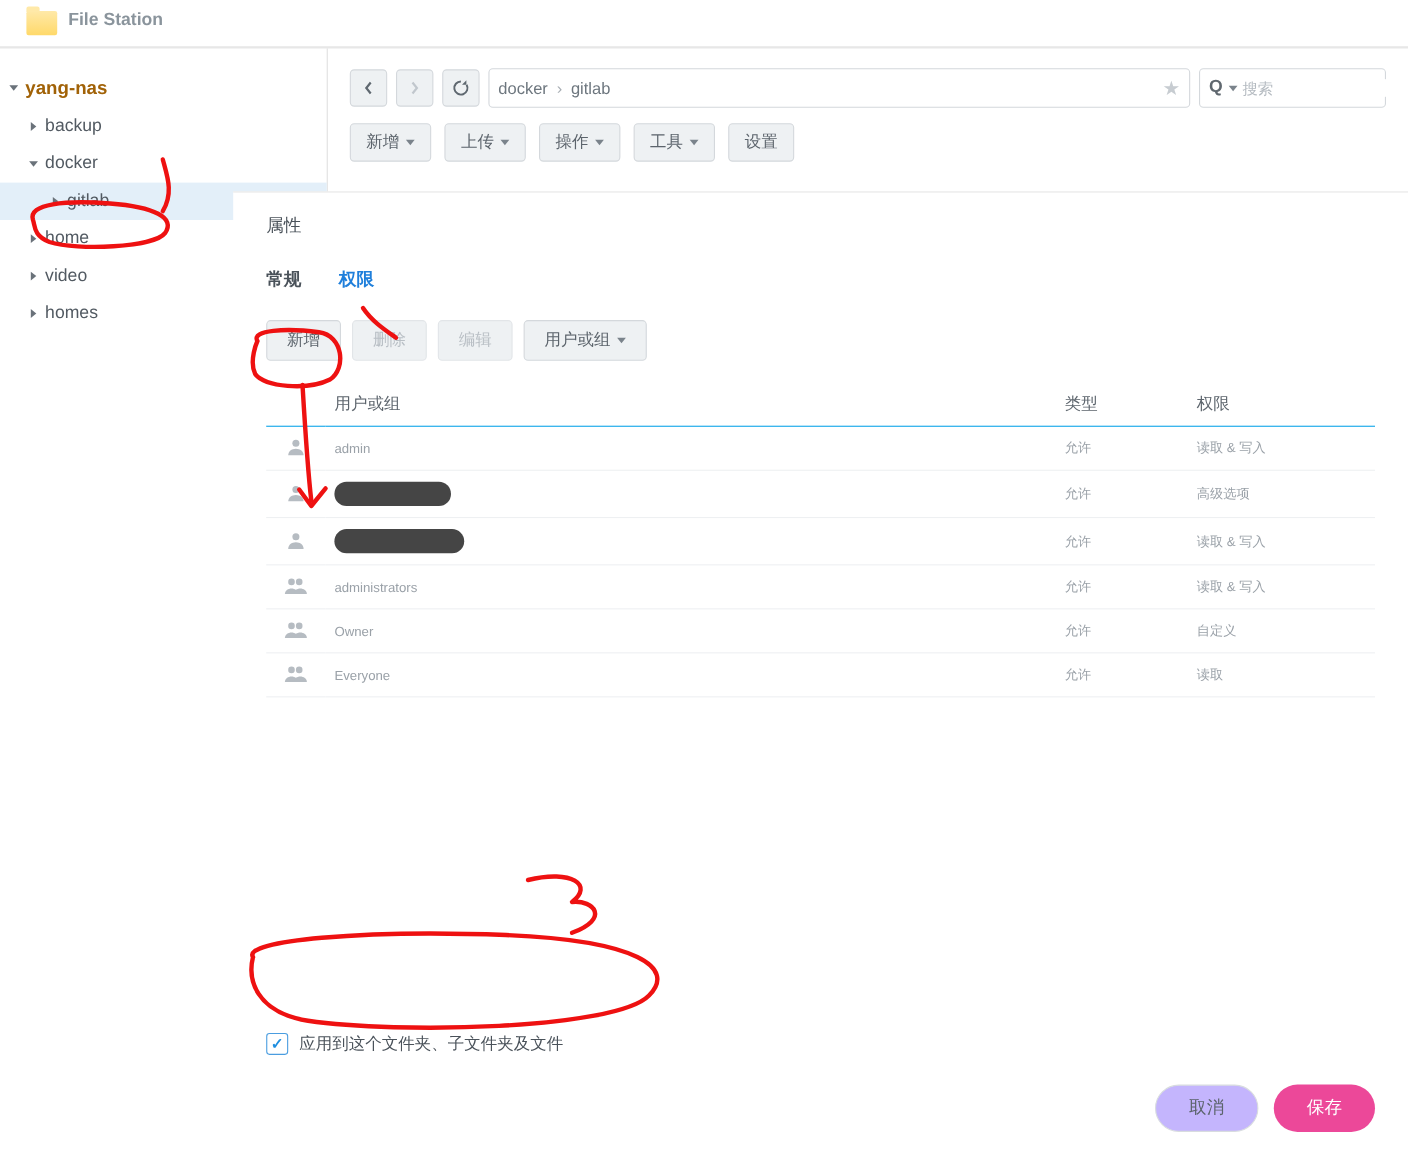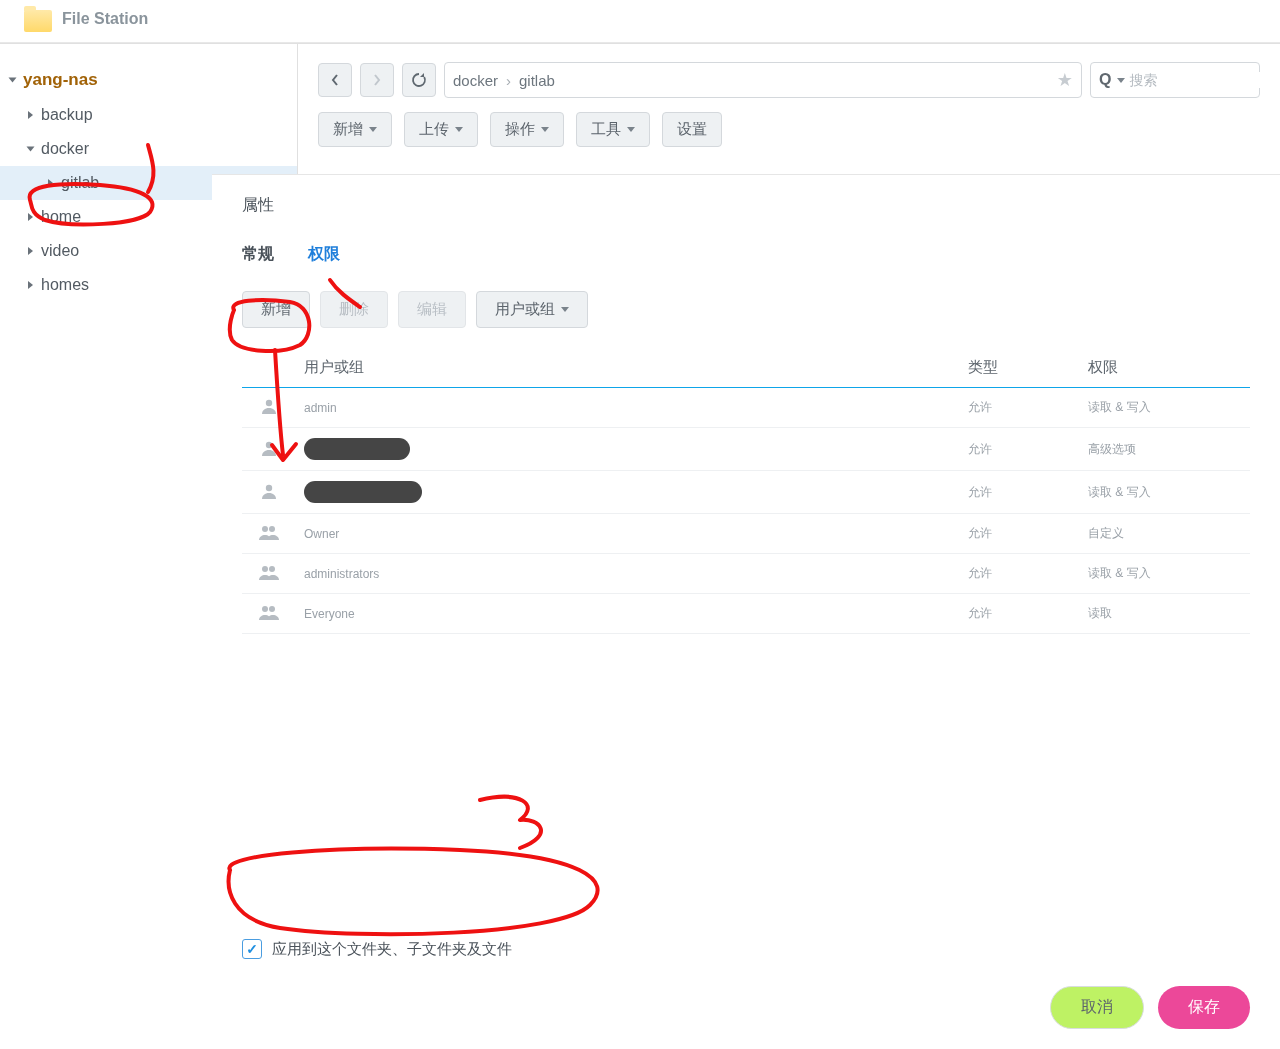--- a/index.html
+++ b/index.html
@@ -59,21 +59,21 @@
     .blk-name { display:inline-block; width:106px; height:22px; background:#454545; border-radius:11px; vertical-align:middle; }
     .blk-name.wide { width:118px; }
     
     .apply-row { position:absolute; left:30px; bottom:90px; display:flex; align-items:center; gap:10px; }
     .chk { width:20px; height:20px; border:1px solid #4a9de0; border-radius:3px; display:flex; align-items:center; justify-content:center; background:#fff; cursor:pointer; }
     .chk-mark { color:#1f8fe0; font-weight:900; font-size:14px; }
     .apply-label { color:#4a525a; font-size:15px; }
     
     .dialog-actions { position:absolute; right:30px; bottom:20px; display:flex; gap:14px; }
     .abtn { padding:10px 30px; border-radius:22px; font-size:16px; cursor:pointer; border:none; }
-    .abtn.cancel { background:#bef264; border:1px solid #d8dcdf; color:#5c646c; }
+    .abtn.cancel { background:#c4b5fd; border:1px solid #d8dcdf; color:#5c646c; }
     .abtn.save { background:#ec4899; color:#fff; }
     
     
     .ann { pointer-events:none; }
 
     .col-user { width: auto; }
   </style>
 </head>
 <body>
 
@@ -238,36 +238,36 @@
         </tr>
         <tr>
           <td><svg width="22" height="16" viewBox="0 0 22 16">
               <g fill="#b6bcc2">
                 <circle cx="7" cy="5" r="3"></circle>
                 <circle cx="14" cy="5" r="3"></circle>
                 <path d="M1 16c0-3 3-5 6-5s6 2 6 5"></path>
                 <path d="M9 16c0-3 3-5 6-5s6 2 6 5"></path>
               </g>
             </svg></td>
-          <td>Owner</td>
-          <td>允许</td>
-          <td>自定义</td>
+          <td>administrators</td>
+          <td>允许</td>
+          <td>读取 &amp; 写入</td>
         </tr>
         <tr>
           <td><svg width="22" height="16" viewBox="0 0 22 16">
               <g fill="#b6bcc2">
                 <circle cx="7" cy="5" r="3"></circle>
                 <circle cx="14" cy="5" r="3"></circle>
                 <path d="M1 16c0-3 3-5 6-5s6 2 6 5"></path>
                 <path d="M9 16c0-3 3-5 6-5s6 2 6 5"></path>
               </g>
             </svg></td>
-          <td>administrators</td>
-          <td>允许</td>
-          <td>读取 &amp; 写入</td>
+          <td>Owner</td>
+          <td>允许</td>
+          <td>自定义</td>
         </tr>
         <tr>
           <td><svg width="22" height="16" viewBox="0 0 22 16">
               <g fill="#b6bcc2">
                 <circle cx="7" cy="5" r="3"></circle>
                 <circle cx="14" cy="5" r="3"></circle>
                 <path d="M1 16c0-3 3-5 6-5s6 2 6 5"></path>
                 <path d="M9 16c0-3 3-5 6-5s6 2 6 5"></path>
               </g>
             </svg></td>

